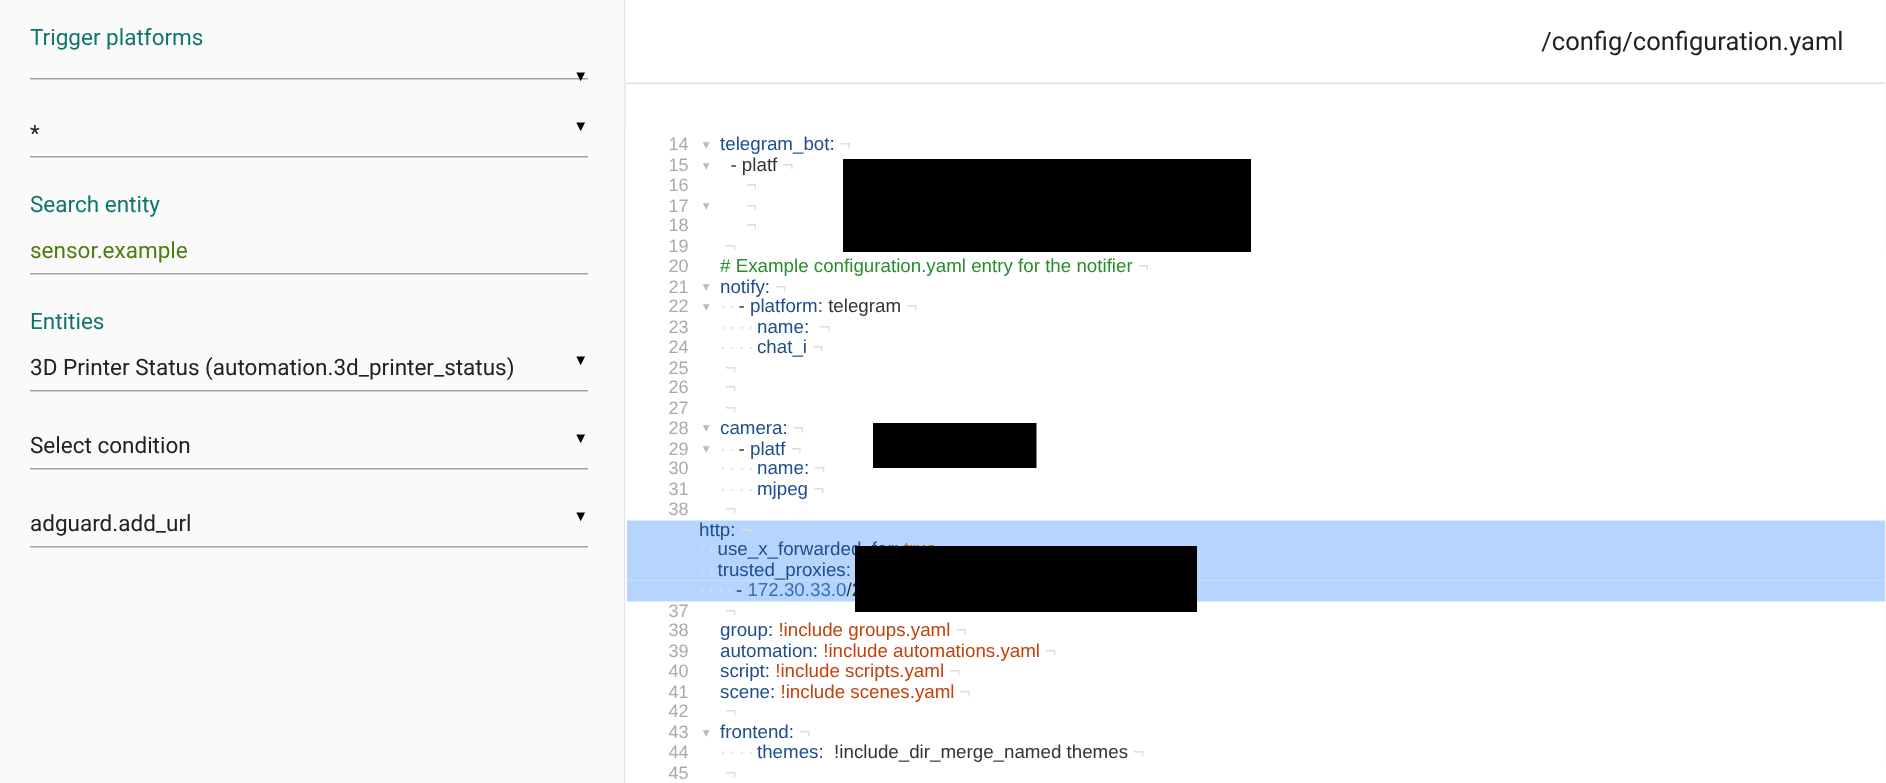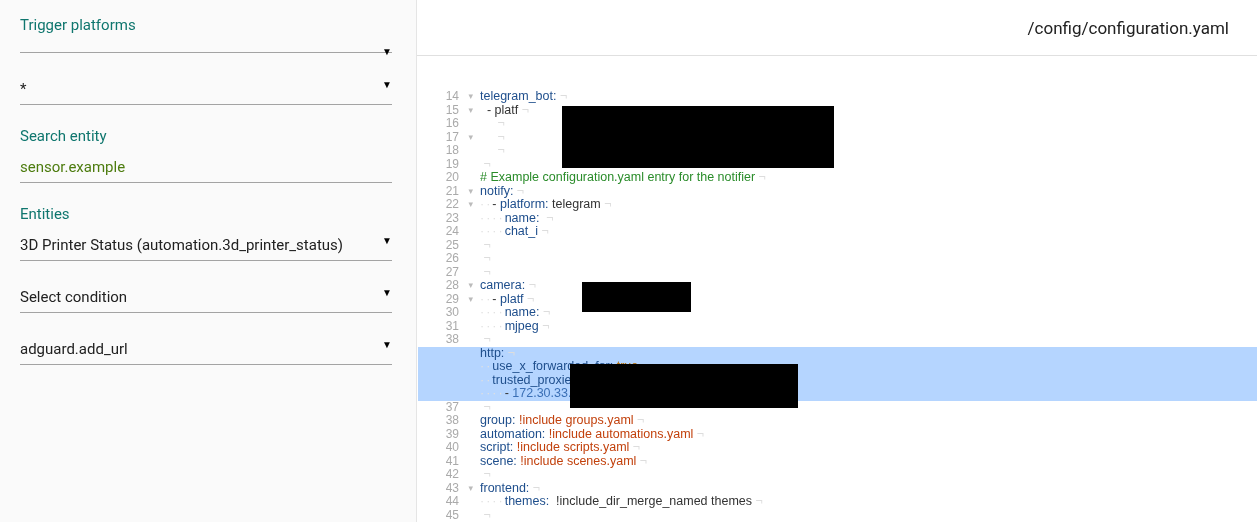--- a/index.html
+++ b/index.html
@@ -21,21 +21,21 @@
   .file-header { height: 56px; display: flex; align-items: center; padding: 0 28px; font-size: 17px; color: #212121; border-bottom: 1px solid #e0e0e0; background: #fff; justify-content: flex-end; }
 
   .editor { position: relative; flex: 1; overflow: hidden; background: #fff; font-family: Liberation Sans, sans-serif; font-size: 12.5px; line-height: 13.5px; color: #333; margin-top: 30px; }
 
   .gutter { position: absolute; left: 0; top: 4px; width: 46px; text-align: right; color: #aaa; font-size: 12px; }
   .gutter .ln { height: 13.5px; padding-right: 4px; position: relative; }
   .gutter .fold::after { content: "\25BE"; position: absolute; right: -10px; top: 0; font-size: 9px; color: #bbb; }
 
   .code { position: absolute; left: 63px; right: 0; top: 4px; white-space: pre; }
   .code .row { height: 13.5px; position: relative; }
-  .code .row.sel { background: #b5d5ff; margin-left: -62px; padding-left: 62px; width: calc(100% + 62px); }
+  .code .row.sel { background: #b5d5ff; margin-left: -62px; padding-left: 48px; width: calc(100% + 62px); }
   .code .guide { color: #e0e0e0; letter-spacing: 2px; }
   .kword  { color: #1e4e8c; }
   .str    { color: #c2410c; }
   .bool   { color: #b36b00; }
   .num    { color: #3a6fb5; }
   .comment{ color: #2a8c2a; }
   .ws     { color: #ddd; }
 
   
   .blk { position: absolute; background: #000; z-index: 5; }

